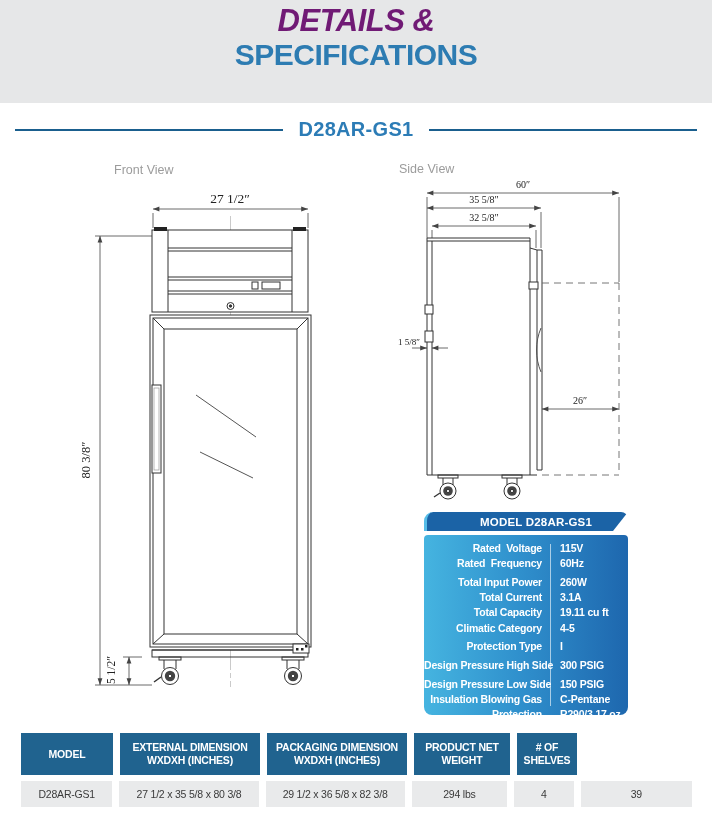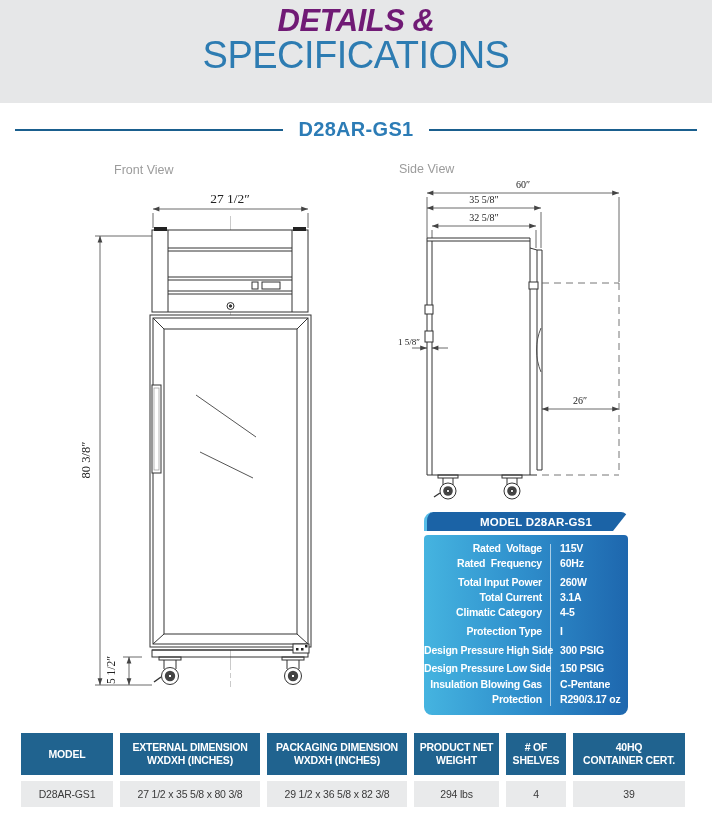--- a/index.html
+++ b/index.html
@@ -4,21 +4,21 @@
 <style>
   html,body{margin:0;padding:0;background:#fff;}
   .sheet{position:relative;width:712px;height:818px;background:#fff;overflow:hidden;
          font-family:"Liberation Sans",sans-serif;}
 
   
   .header-band{position:absolute;left:0;top:0;width:712px;height:103px;background:#e6e7e8;
                text-align:center;}
   .hdr1{margin:0;padding-top:4px;font-size:31px;line-height:34px;font-weight:700;
         letter-spacing:-0.5px;color:#701a75;font-style:italic;}
-  .hdr2{margin:0;font-size:38px;line-height:34px;font-weight:400;letter-spacing:-0.5px;color:#2d7cb2;}
+  .hdr2{margin:0;font-size:30px;line-height:34px;font-weight:700;letter-spacing:-0.5px;color:#2d7cb2;}
 
   
   .model-row{position:absolute;left:15px;right:15px;top:118px;display:flex;align-items:center;}
   .model-row .rule{flex:1;height:2px;background:#1a5f8e;}
   .model-title{padding:0 16px;font-size:20px;font-weight:600;letter-spacing:0.3px;color:#2c7cb6;}
 
   
   .view-label{position:absolute;font-size:12.5px;font-weight:500;color:#9c9c9c;}
   .front-label{left:114px;top:163px;}
   .side-label{left:399px;top:162px;text-align:center;}
@@ -45,21 +45,21 @@
 
   
   .sum-table{position:absolute;left:21px;top:733px;width:671px;}
   .sum-head,.sum-data{display:flex;gap:7px;}
   .sum-head .cell{background:#20638f;color:#fff;height:42px;display:flex;flex-direction:column;
                   align-items:center;justify-content:center;font-size:10.5px;font-weight:700;
                   letter-spacing:-0.2px;line-height:13px;text-align:center;}
   .sum-data{margin-top:6px;}
   .sum-data .cell{background:#e9eaeb;color:#3a3a3a;height:26px;display:flex;align-items:center;
                   justify-content:center;font-size:10.5px;letter-spacing:-0.2px;}
-  .c0{width:92px;} .c1{width:140px;} .c2{width:140px;} .c3{width:85px;} .c4{width:60px;} .c5{width:112px;}
+  .c0{width:92px;} .c1{width:140px;} .c2{width:140px;} .c3{width:96px;} .c4{width:60px;} .c5{width:112px;}
 </style>
 </head>
 <body>
 
 <div class="sheet">
 
   <div class="header-band">
     <h1 class="hdr1">DETAILS &amp;</h1>
     <h2 class="hdr2">SPECIFICATIONS</h2>
   </div>
@@ -252,20 +252,24 @@
         </div>
       <div class="spec-row gap">
           <span class="spec-label">Total Input Power</span>
           <span class="spec-value">260W</span>
         </div>
       <div class="spec-row">
           <span class="spec-label">Total Current</span>
           <span class="spec-value">3.1A</span>
         </div>
       <div class="spec-row">
+          <span class="spec-label">Total Capacity</span>
+          <span class="spec-value">19.11 cu ft</span>
+        </div>
+      <div class="spec-row">
           <span class="spec-label">Climatic Category</span>
           <span class="spec-value">4-5</span>
         </div>
       <div class="spec-row gap">
           <span class="spec-label">Protection Type</span>
           <span class="spec-value">I</span>
         </div>
       <div class="spec-row gap">
           <span class="spec-label">Design Pressure High Side</span>
           <span class="spec-value">300 PSIG</span>
@@ -299,24 +303,20 @@
         <span>PACKAGING DIMENSION</span>
         <span>WXDXH (INCHES)</span>
       </div>
       <div class="cell c3">
         <span>PRODUCT NET</span>
         <span>WEIGHT</span>
       </div>
       <div class="cell c4">
         <span># OF</span>
         <span>SHELVES</span>
-      </div>
-      <div class="cell c5">
-        <span>40HQ</span>
-        <span>CONTAINER CERT.</span>
       </div>
     </div>
     <div class="sum-data">
       <div class="cell c0">D28AR-GS1</div>
       <div class="cell c1">27 1/2 x 35 5/8 x 80 3/8</div>
       <div class="cell c2">29 1/2 x 36 5/8 x 82 3/8</div>
       <div class="cell c3">294 lbs</div>
       <div class="cell c4">4</div>
       <div class="cell c5">39</div>
     </div>

